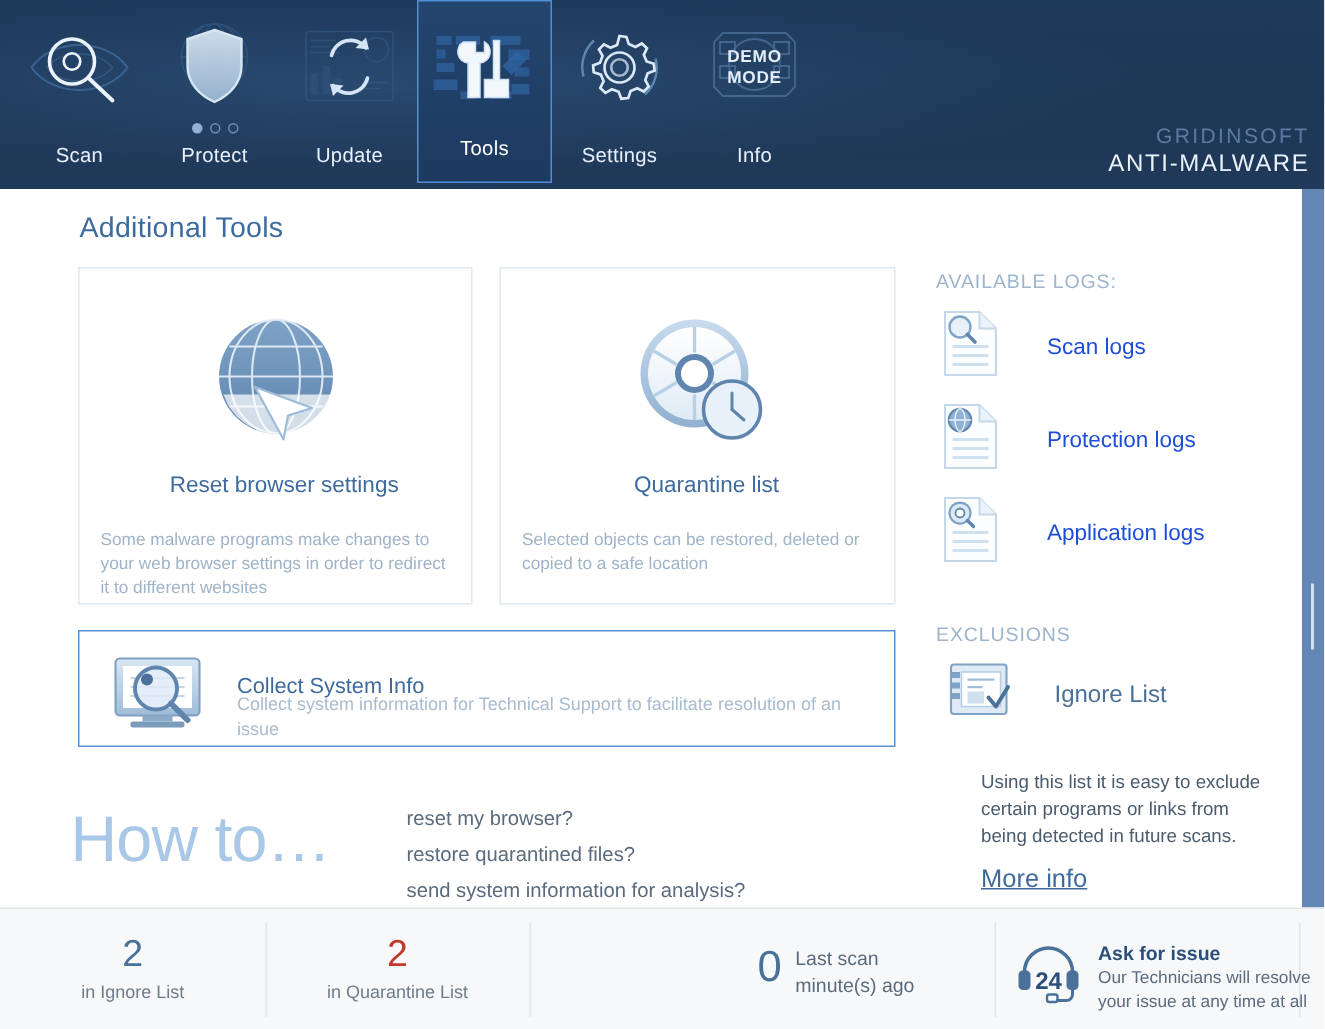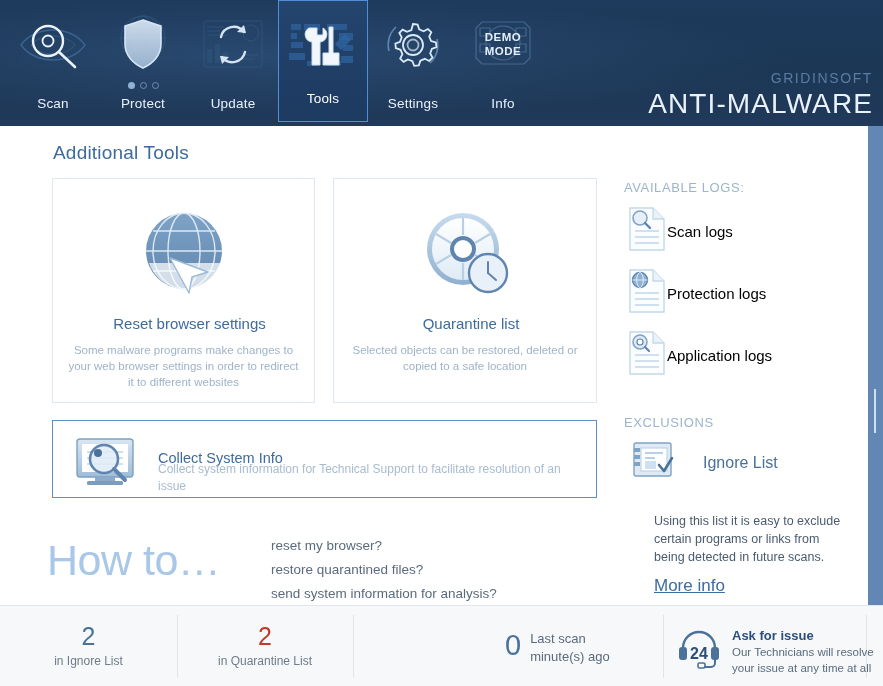--- a/index.html
+++ b/index.html
@@ -42,41 +42,41 @@
     position:absolute; left:50%; top:121px; transform:translateX(-50%);
     width:0;height:0; border-left:11px solid transparent; border-right:11px solid transparent;
     border-top:11px solid #1d3a60;
   }
   .nav { left:8px; }
 
   .brand {
     position:absolute; right:10px; bottom:8px; text-align:right; line-height:1;
   }
   .brand .b1 { font-size:14px; letter-spacing:1.6px; color:#5c7ba3; font-weight:400; }
-  .brand .b2 { font-size:28px; letter-spacing:1.1px; color:#e9f1fb; margin-top:5px; }
+  .brand .b2 { font-size:16px; letter-spacing:1.1px; color:#e9f1fb; margin-top:5px; }
 
   
   .content { position:absolute; top:126px; left:0; width:868px; height:479px; background:#fff; }
   .page-title{
     position:absolute; left:53px; top:16px;
     font-size:19px; color:#3d6b9e; font-weight:400; letter-spacing:.2px;
   }
 
   .card {
     position:absolute; border:1px solid #dfe8f2; background:#fff;
   }
   #card-reset     { left:52px;  top:52px;  width:263px; height:225px; }
   #card-quarantine{ left:333px; top:52px;  width:264px; height:225px; }
   .card-icon { position:absolute; left:0; right:0; top:22px; display:flex; justify-content:center; }
   .card-title {
     position:absolute; left:12px; right:0; top:136px; text-align:center;
     font-size:15px; color:#3d6b9e;
   }
   .card-desc {
-    position:absolute; left:14px; right:14px; top:163px; text-align:center;
+    position:absolute; left:14px; right:14px; top:173px; text-align:left;
     font-size:11.5px; color:#9fb3c9; line-height:16px;
   }
 
   #card-collect {
     position:absolute; left:52px; top:294px; width:545px; height:78px;
     border:1.5px solid #5a8fd0; background:#fff;
   }
   #card-collect .ci { position:absolute; left:18px; top:14px; }
   #card-collect .ct {
     position:absolute; left:105px; top:17px; font-size:14.5px; color:#3d6b9e;margin-top:12px;
@@ -98,21 +98,21 @@
 
   
   .rcol { position:absolute; left:623px; top:126px; width:245px; height:479px; }
   .sec-head {
     font-size:13px; color:#9db4cd; letter-spacing:.6px;
   }
   #logs-head { position:absolute; left:1px; top:54px; }
   .log-row {
     position:absolute; left:4px; display:flex; align-items:center; cursor:pointer;
   }
-  .log-row .lbl { font-size:15px; color:#000000; }
+  .log-row .lbl { margin-left:31px; font-size:15px; color:#1d4ed8; }
   #log-row-0 { top:80px; }
   #log-row-1 { top:142px; }
   #log-row-2 { top:204px; }
 
   #excl-head { position:absolute; left:1px; top:289px; }
   #ignore-row { position:absolute; left:6px; top:313px; display:flex; align-items:center; cursor:pointer; }
   #ignore-row .lbl { margin-left:28px; font-size:16px; color:#4a7199; }
   #excl-desc {
     position:absolute; left:31px; top:386px; width:195px;
     font-size:12.5px; color:#4a5b6d; line-height:18px;

